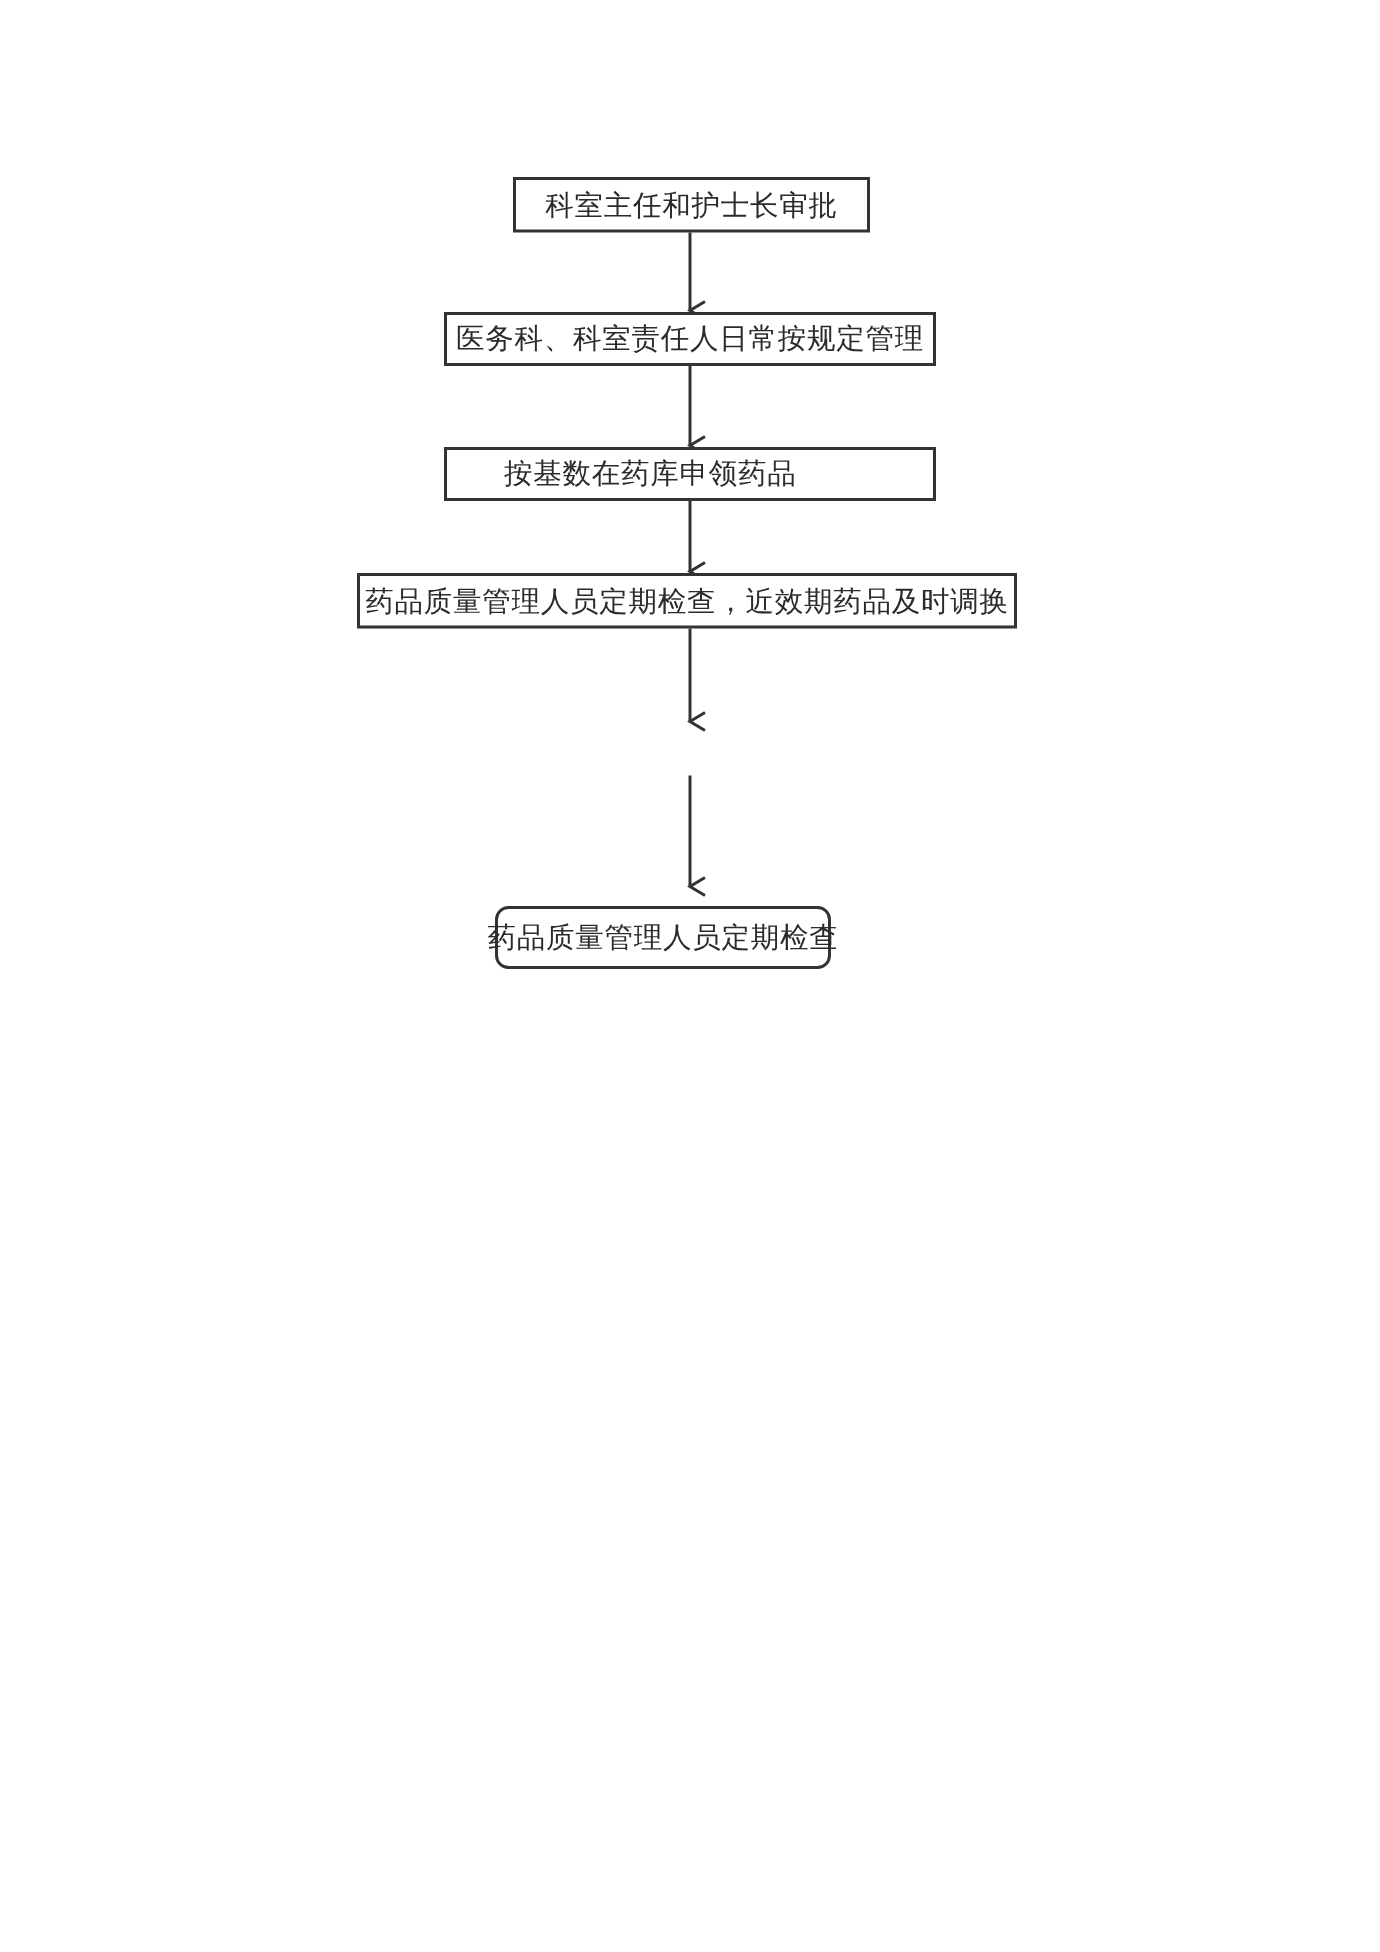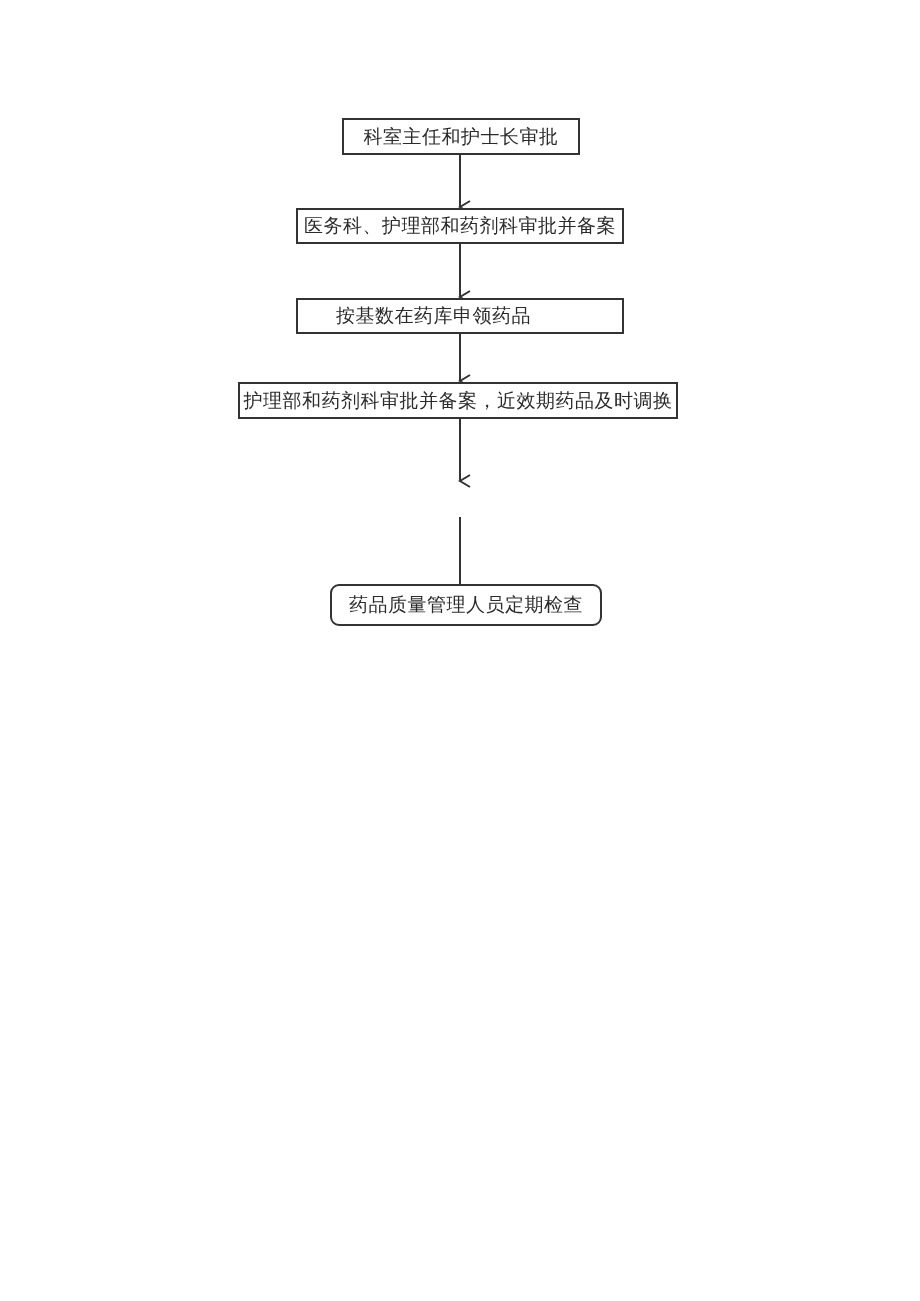--- a/index.html
+++ b/index.html
@@ -72,29 +72,29 @@
     <line x1="460" y1="418" x2="460" y2="481" stroke="#333333" stroke-width="2" marker-end="url(#arrowhead)"></line>
 
     <line x1="460" y1="517" x2="460" y2="591" stroke="#333333" stroke-width="2" marker-end="url(#arrowhead)"></line>
   </svg>
 
   <div class="node" style="left:342px; top:118px; width:238px; height:37px;">
     <span>科室主任和护士长审批</span>
   </div>
 
   <div class="node" style="left:296px; top:208px; width:328px; height:36px;">
-    <span>医务科、护理部和药剂科审批并备案</span>
+    <span>医务科、科室责任人日常按规定管理</span>
   </div>
 
   <div class="node offset-left" style="left:296px; top:298px; width:328px; height:36px;padding-left:38px;">
     <span>按基数在药库申领药品</span>
   </div>
 
   <div class="node" style="left:238px; top:382px; width:440px; height:37px;">
-    <span>护理部和药剂科审批并备案，近效期药品及时调换</span>
+    <span>药品质量管理人员定期检查，近效期药品及时调换</span>
   </div>
 
 
-  <div class="node rounded" style="left:330px; top:584px; width:272px; height:42px;">
+  <div class="node rounded" style="left:330px; top:604px; width:224px; height:42px;">
     <span>药品质量管理人员定期检查</span>
   </div>
 
 </div>
 
 </body></html>

